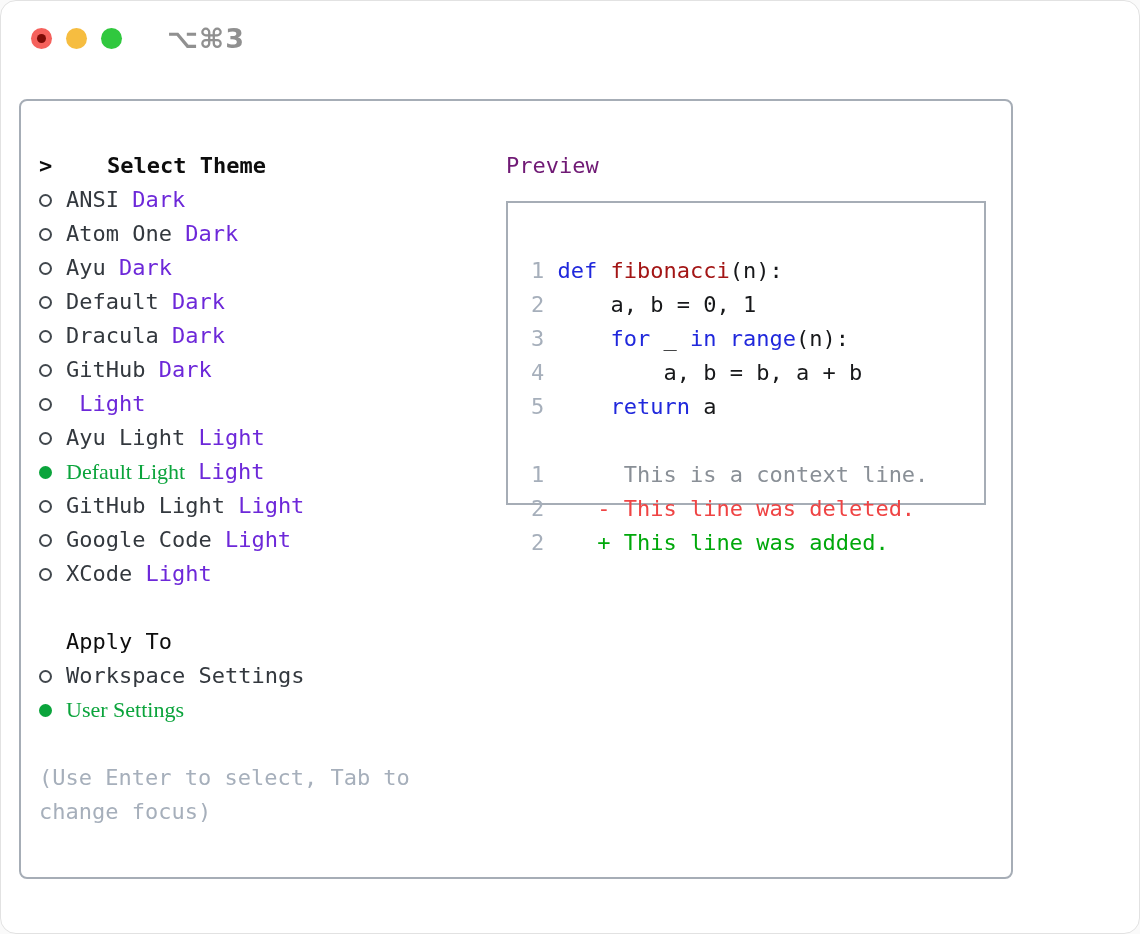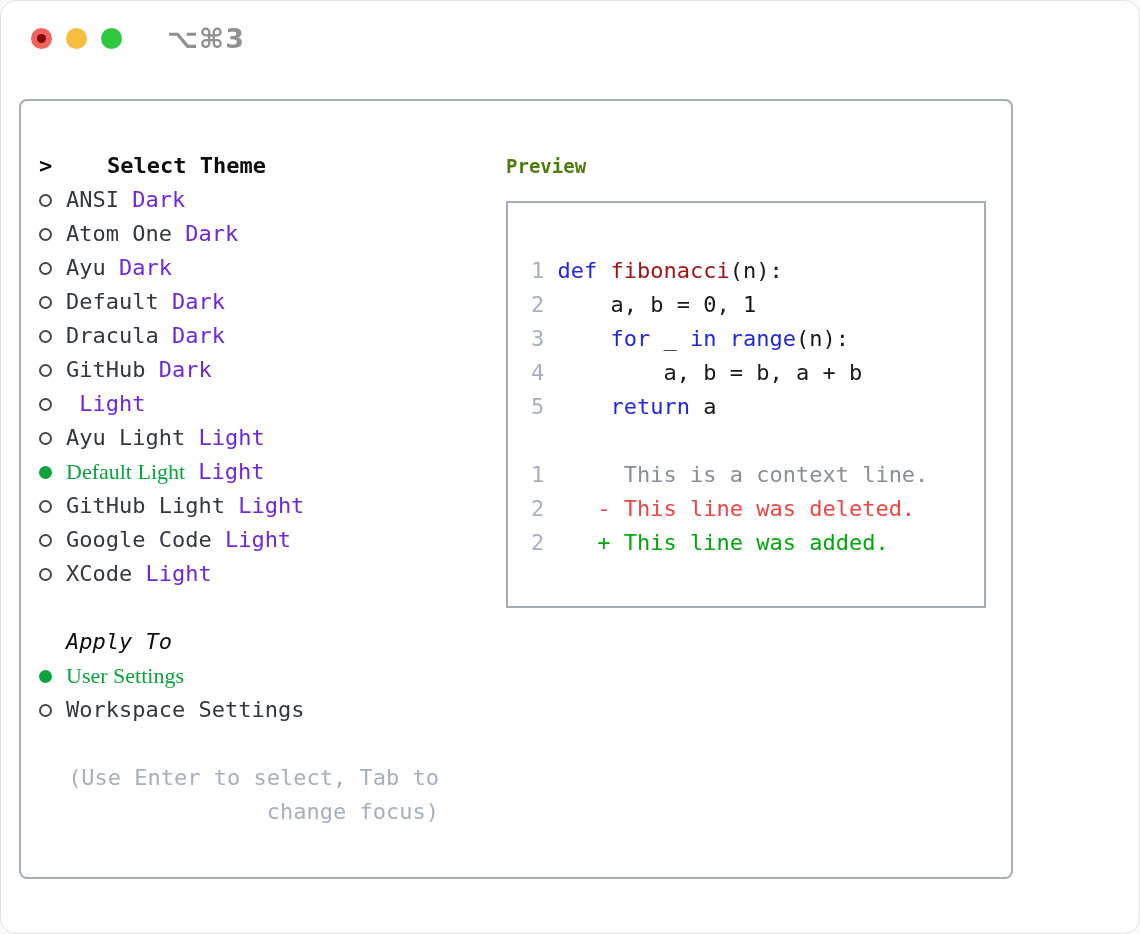--- a/index.html
+++ b/index.html
@@ -38,42 +38,41 @@
   .left-col{
     position:absolute;left:38px;top:148px;width:430px;
     font-size:22px;line-height:34px;color:#33383e;
   }
   .row{display:flex;align-items:center;height:34px;}
   .icon-slot{
     width:27px;flex:0 0 27px;display:flex;align-items:center;
   }
   .prompt{color:#0d0d0d;font-weight:bold;}
   .heading{color:#0d0d0d;font-weight:bold;margin-left:41px;}
-  .subheading{color:#0d0d0d;font-style:italic;}
+  .subheading{color:#0d0d0d;}
   .circle{
     width:13px;height:13px;border:2px solid #42484e;border-radius:50%;
     box-sizing:border-box;display:inline-block;
   }
   .circle.filled{background:#0ba43c;border-color:#0ba43c;}
   .theme-name{white-space:pre;}
   .row.selected .theme-name, .row.selected .opt-label{color:#0ba43c;font-family:Liberation Serif, serif;}
   .variant{color:#6d28d9;margin-left:13.2px;white-space:pre;}
   .spacer{height:34px;}
   .hint{
     margin-top:0;width:400px;color:#a6afbb;white-space:normal;
     word-break:normal;
-    text-align:right;
   }
   
   .preview-title{
     position:absolute;left:505px;top:148px;height:34px;line-height:34px;
-    font-size:19px;font-weight:bold;color:#4d7c0f;
+    font-size:22px;font-weight:normal;color:#701a75;
   }
   .preview-box{
-    position:absolute;left:505px;top:200px;width:480px;height:407px;
+    position:absolute;left:505px;top:200px;width:480px;height:304px;
     border:2px solid #a6adb6;background:#ffffff;box-sizing:border-box;
   }
   .code{
     position:absolute;left:23px;top:51px;
     font-size:22px;line-height:34px;white-space:pre;
   }
   .code-line{height:34px;}
   .ln{color:#a6afbb;}
   .tok-plain{color:#17181a;}
   .tok-keyword{color:#2028dc;}
@@ -187,31 +186,31 @@
           <span class="theme-name">XCode</span>
           <span class="variant">Light</span>
         </div>
       </div>
     <div class="spacer"></div>
     <div class="row">
       <span class="icon-slot"></span>
       <span class="subheading">Apply To</span>
     </div>
     <div id="apply-list">
+        <div class="row">
+          <span class="icon-slot">
+            <span class="circle"></span>
+          </span>
+          <span class="opt-label">Workspace Settings</span>
+        </div>
         <div class="row selected">
           <span class="icon-slot">
             <span class="circle filled"></span>
           </span>
           <span class="opt-label">User Settings</span>
-        </div>
-        <div class="row">
-          <span class="icon-slot">
-            <span class="circle"></span>
-          </span>
-          <span class="opt-label">Workspace Settings</span>
         </div>
       </div>
     <div class="spacer"></div>
     <div class="hint">(Use Enter to select, Tab to change focus)</div>
   </div>
 
   <div class="preview-title">Preview</div>
 
   <div class="preview-box">
     <div class="code" id="preview-code"><div class="code-line"><span class="ln">1 </span><span class="tok-keyword">def</span><span class="tok-plain"> </span><span class="tok-function">fibonacci</span><span class="tok-plain">(n):</span></div><div class="code-line"><span class="ln">2 </span><span class="tok-plain">    a, b = 0, 1</span></div><div class="code-line"><span class="ln">3 </span><span class="tok-plain">    </span><span class="tok-keyword">for</span><span class="tok-plain"> _ </span><span class="tok-keyword">in</span><span class="tok-plain"> </span><span class="tok-keyword">range</span><span class="tok-plain">(n):</span></div><div class="code-line"><span class="ln">4 </span><span class="tok-plain">        a, b = b, a + b</span></div><div class="code-line"><span class="ln">5 </span><span class="tok-plain">    </span><span class="tok-keyword">return</span><span class="tok-plain"> a</span></div><div class="code-line"><span class="ln"></span></div><div class="code-line"><span class="ln">1 </span><span class="tok-context">     This is a context line.</span></div><div class="code-line"><span class="ln">2 </span><span class="tok-deleted">   - This line was deleted.</span></div><div class="code-line"><span class="ln">2 </span><span class="tok-added">   + This line was added.</span></div></div>

